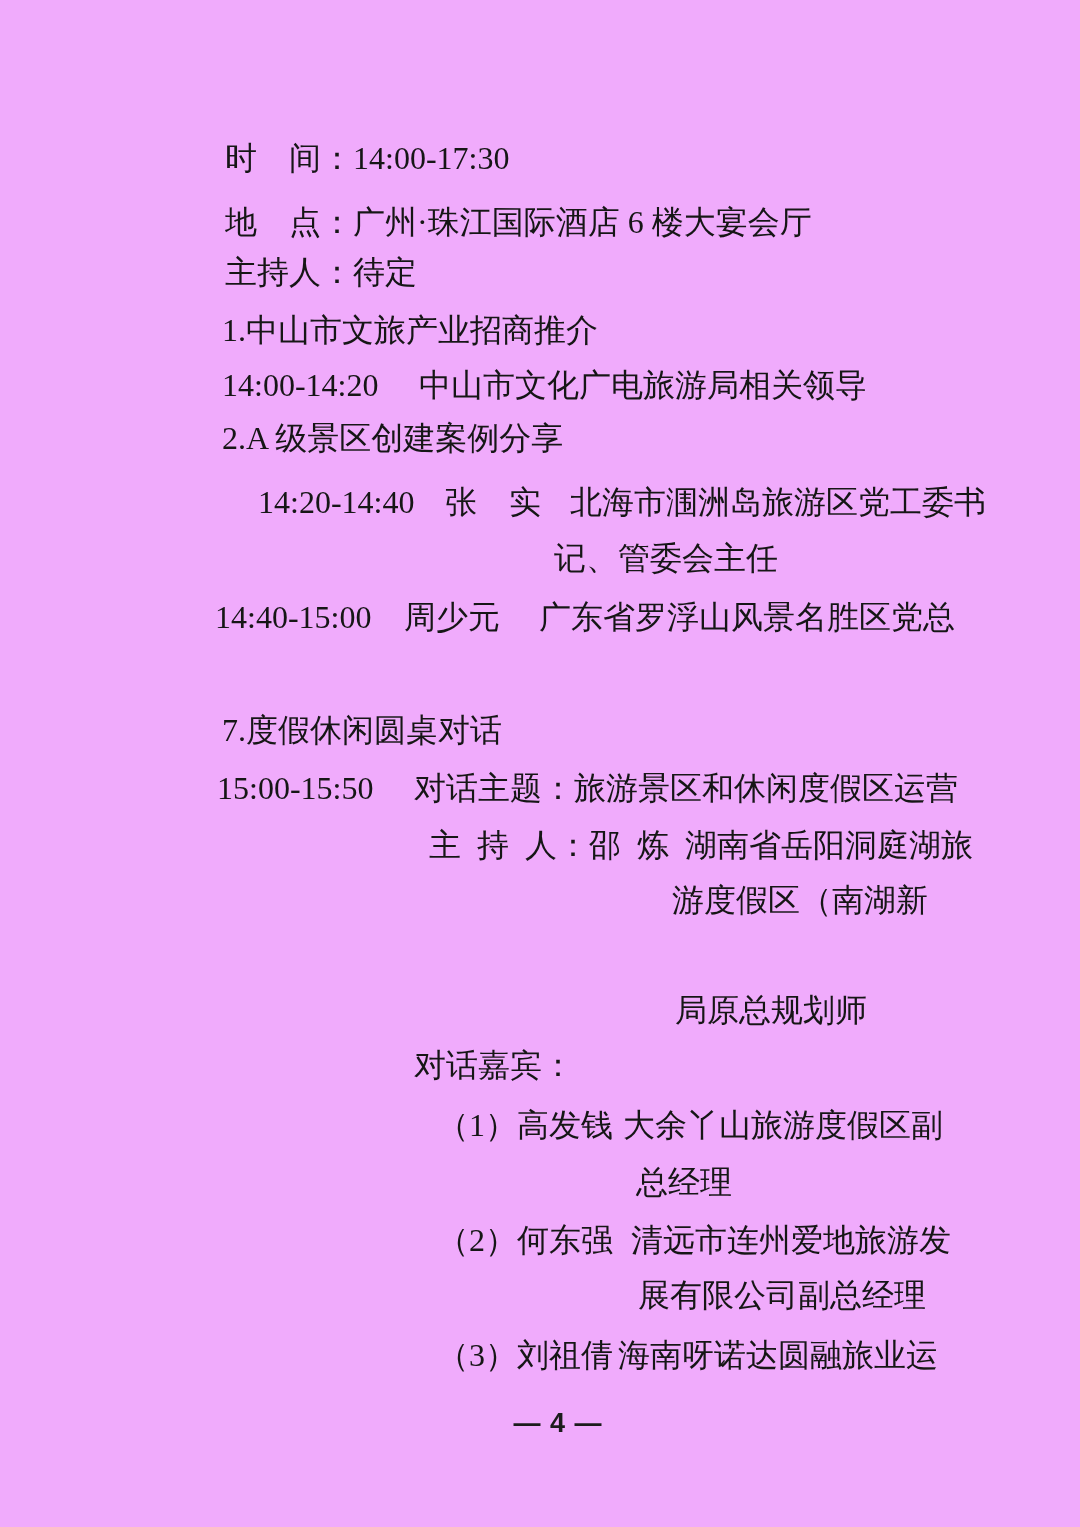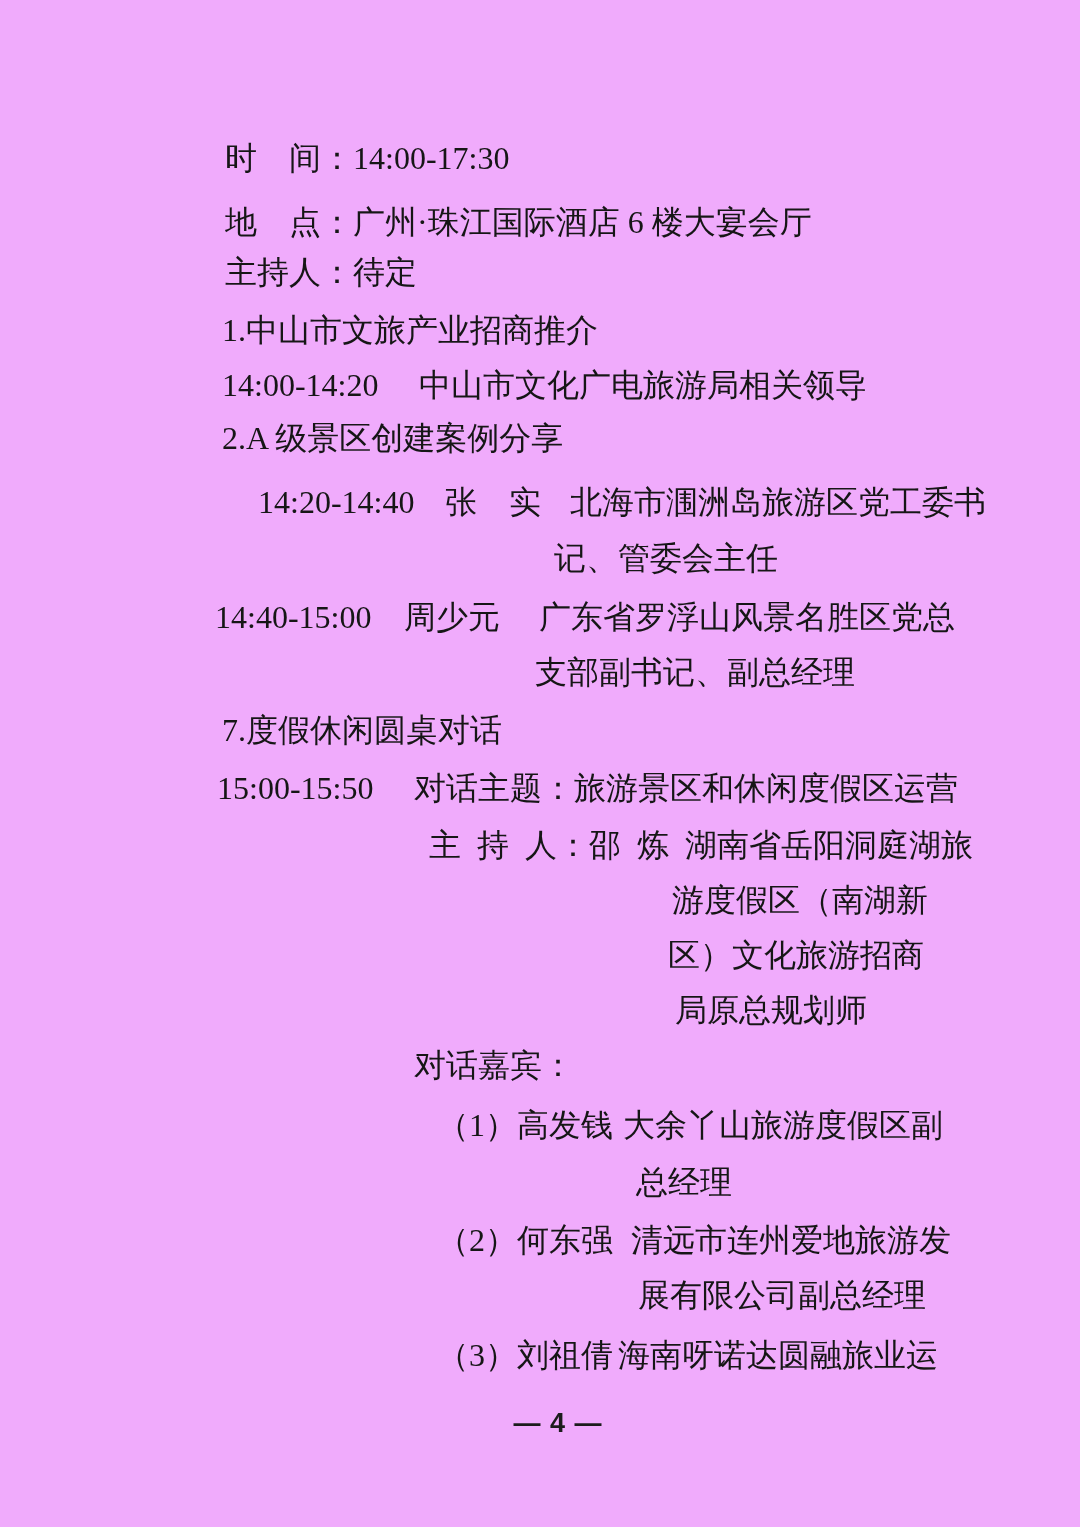--- a/index.html
+++ b/index.html
@@ -100,30 +100,28 @@
     <span class="seg" style="left:0">14:20-14:40</span>
     <span class="seg s2i1-speaker">张　实</span>
     <span class="seg s2i1-org">北海市涠洲岛旅游区党工委书</span>
   </div>
   <div class="ln ln-s2i1b">记、管委会主任</div>
   <div class="ln ln-s2i2">
     <span class="seg" style="left:0">14:40-15:00</span>
     <span class="seg s2i2-speaker">周少元</span>
     <span class="seg s2i2-org">广东省罗浮山风景名胜区党总</span>
   </div>
-  <div class="ln ln-s2i2b">支部副书记、副总经理</div>
 
   <div class="ln ln-s3title">7.度假休闲圆桌对话</div>
   <div class="ln ln-s3item">
     <span class="seg" style="left:0">15:00-15:50</span>
     <span class="seg s3-topic">对话主题：旅游景区和休闲度假区运营</span>
   </div>
   <div class="ln ln-mod1">主 持 人：邵 炼 湖南省岳阳洞庭湖旅</div>
   <div class="ln ln-mod2">游度假区（南湖新</div>
-  <div class="ln ln-mod3">区）文化旅游招商</div>
   <div class="ln ln-mod4">局原总规划师</div>
   <div class="ln ln-guests">对话嘉宾：</div>
 
   <div class="ln ln-g1">
     <span class="seg" style="left:0">（1）高发钱</span>
     <span class="seg g1-org">大余丫山旅游度假区副</span>
   </div>
   <div class="ln ln-g1b">总经理</div>
 
   <div class="ln ln-g2">

